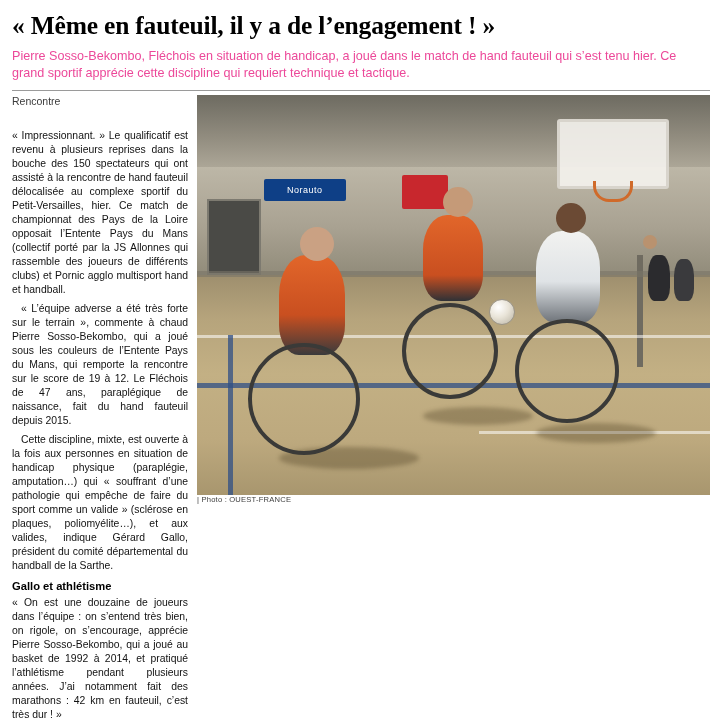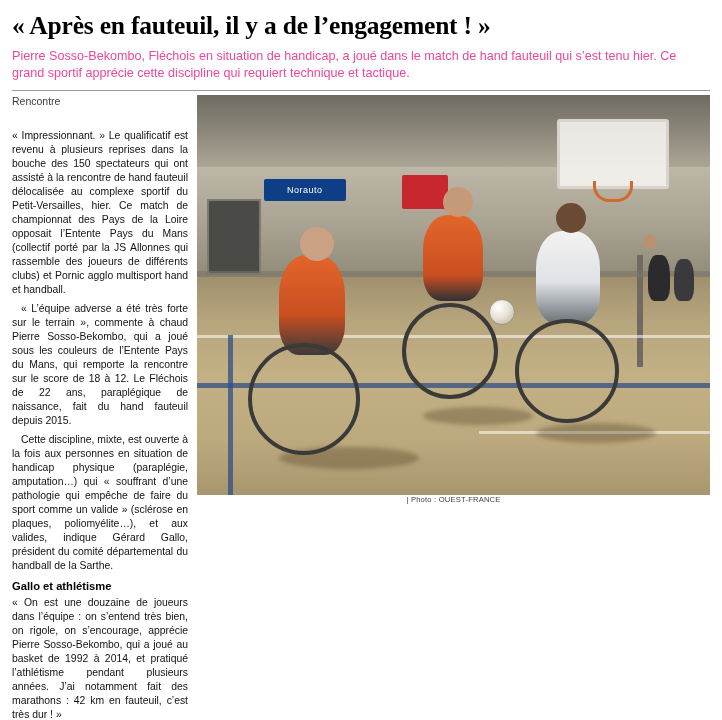--- a/index.html
+++ b/index.html
@@ -136,21 +136,21 @@
     font-family: "Liberation Sans", sans-serif;
     font-size: 9.6px;
     line-height: 1.3;
     color: #1a1a1a;
     padding-top: 4px;
     padding-bottom: 2px;
   }
   .credit {
     font-size: 7.6px;
     color: #3d3d3d;
-    text-align: center;
+    text-align: left;
     font-family: "Liberation Sans", sans-serif;
     letter-spacing: .2px;
   }
   .body-text {
     font-family: "Liberation Sans", sans-serif;
     font-size: 10.4px;
     line-height: 1.345;
     text-align: justify;
     color: #111;
     hyphens: auto;
@@ -163,33 +163,33 @@
     font-size: 11.2px;
     margin: 7px 0 4px 0;
     color: #000;
   }
 </style>
 </head>
 <body>
 
 <div class="page">
 
-  <h1 class="headline">« Après en fauteuil, il y a de l’engagement ! »</h1>
+  <h1 class="headline">« Même en fauteuil, il y a de l’engagement ! »</h1>
 
   <div class="standfirst">Pierre Sosso-Bekombo, Fléchois en situation de handicap, a joué dans le match de hand fauteuil qui s’est tenu hier. Ce grand sportif apprécie cette discipline qui requiert technique et tactique.</div>
 
   <div class="rule"></div>
 
   <div class="top-zone">
 
     <div class="col-narrow">
       <div class="kicker">Rencontre</div>
       <div class="body-text">
         <p class="noindent">« Impressionnant. » Le qualificatif est revenu à plusieurs reprises dans la bouche des 150 spectateurs qui ont assisté à la rencontre de hand fauteuil délocalisée au complexe sportif du Petit-Versailles, hier. Ce match de championnat des Pays de la Loire opposait l’Entente Pays du Mans (collectif porté par la JS Allonnes qui rassemble des joueurs de différents clubs) et Pornic agglo multisport hand et handball.</p>
-        <p>« L’équipe adverse a été très forte sur le terrain », commente à chaud Pierre Sosso-Bekombo, qui a joué sous les couleurs de l’Entente Pays du Mans, qui remporte la rencontre sur le score de 18 à 12. Le Fléchois de 22 ans, paraplégique de naissance, fait du hand fauteuil depuis 2015.</p>
+        <p>« L’équipe adverse a été très forte sur le terrain », commente à chaud Pierre Sosso-Bekombo, qui a joué sous les couleurs de l’Entente Pays du Mans, qui remporte la rencontre sur le score de 19 à 12. Le Fléchois de 47 ans, paraplégique de naissance, fait du hand fauteuil depuis 2015.</p>
         <p>Cette discipline, mixte, est ouverte à la fois aux personnes en situation de handicap physique (paraplégie, amputation…) qui « souffrant d’une pathologie qui empêche de faire du sport comme un valide » (sclérose en plaques, poliomyélite…), et aux valides, indique Gérard Gallo, président du comité départemental du handball de la Sarthe.</p>
       </div>
       <div class="subhead">Gallo et athlétisme</div>
       <div class="body-text">
         <p class="noindent">« On est une douzaine de joueurs dans l’équipe : on s’entend très bien, on rigole, on s’encourage, apprécie Pierre Sosso-Bekombo, qui a joué au basket de 1992 à 2014, et pratiqué l’athlétisme pendant plusieurs années. J’ai notamment fait des marathons : 42 km en fauteuil, c’est très dur ! »</p>
         <p>Après 22 ans de basket, le Fléchois a « voulu voir autre chose ». Il se tourne alors vers l’activité de hand fauteuil, qui vient de voir le jour en Sarthe. Une fois par semaine, le vendredi, il prend sa voiture, équipée d’un</p>
       </div>
     </div>
 
     <div class="photo-block">

